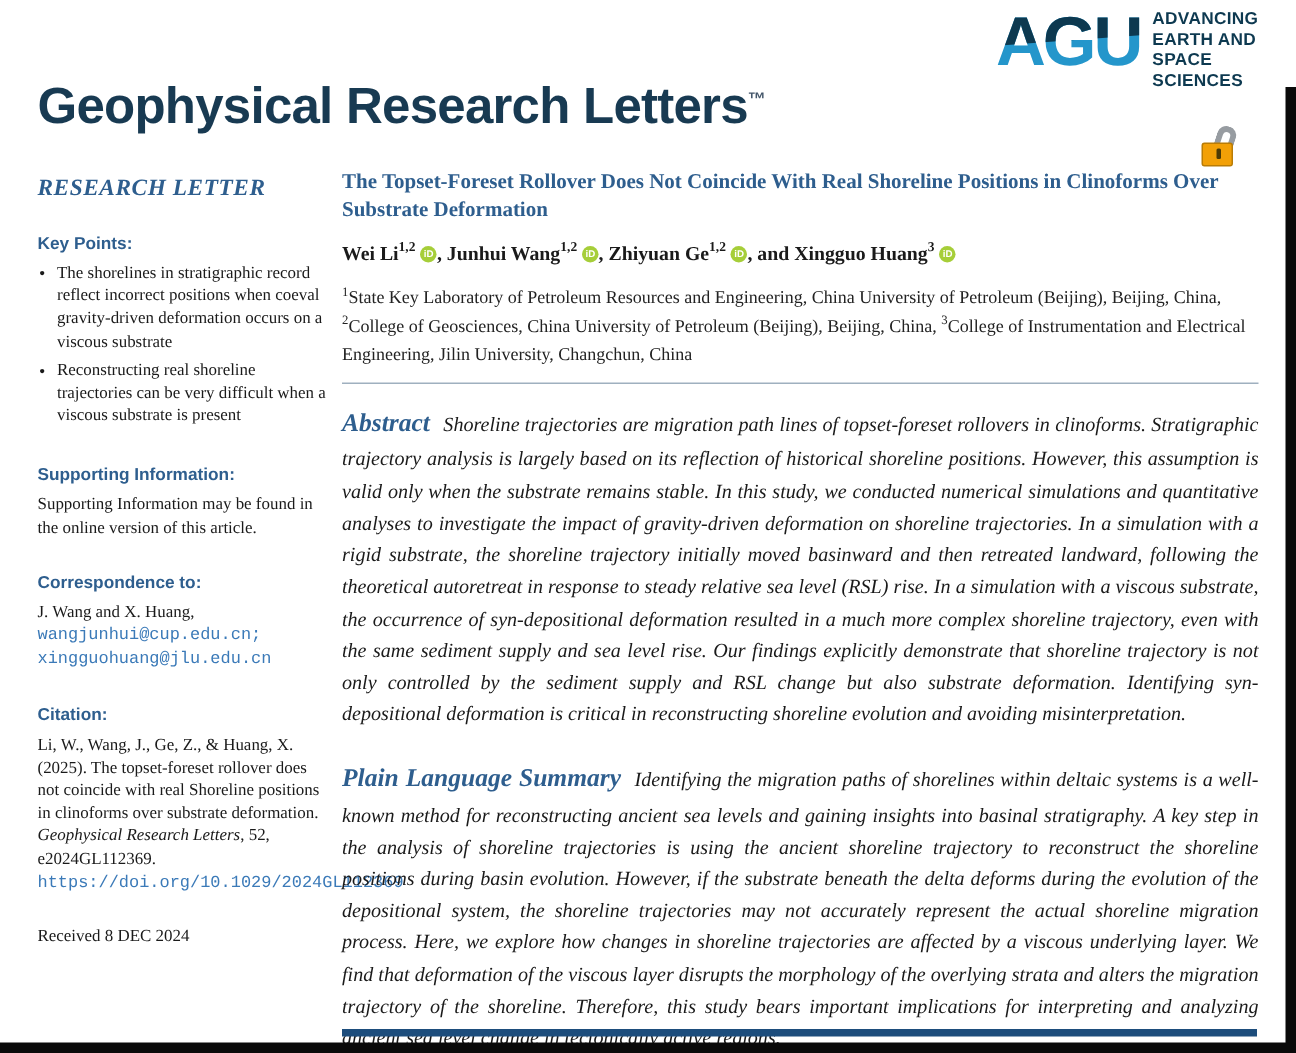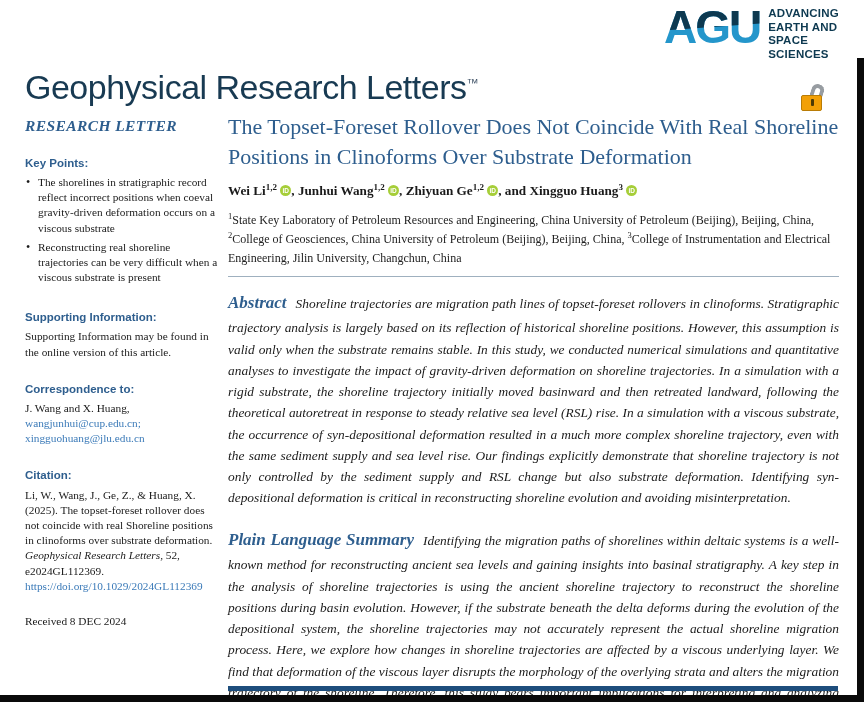--- a/index.html
+++ b/index.html
@@ -17,22 +17,22 @@
   .agu-wrap { position:relative; font-family:"Liberation Sans", sans-serif; font-weight:bold;
               font-size:46px; line-height:44px; letter-spacing:-2px; }
   .agu-blue  { color:var(--logo-blue,#2496cb); }
   .agu-navy  { position:absolute; left:0; top:0; color:var(--logo-navy,#0d3950);
                clip-path:polygon(0 0,100% 0,100% 42%,0 58%); }
   .tagline { margin-left:8px; margin-top:2px; font-family:"Liberation Sans", sans-serif;
              font-weight:bold; font-size:11.5px; line-height:13.5px; color:var(--logo-navy,#0d3950);
              letter-spacing:0.2px; }
 
   
-  .masthead { position:absolute; top:68px; left:25px; font-family:"Liberation Sans", sans-serif;
-              font-weight:normal; font-size:34px; letter-spacing:-0.5px; color:var(--masthead,#183a52); }
+  .masthead { position:absolute; top:52px; left:25px; font-family:"Liberation Sans", sans-serif;
+              font-weight:bold; font-size:34px; letter-spacing:-0.5px; color:var(--masthead,#183a52); }
   .masthead sup { font-size:12px; color:#44566a; }
 
   
   .oa-lock { position:absolute; top:84px; left:800px; width:30px; height:32px; }
   .oa-lock .shackle { position:absolute; left:11px; top:0; width:13px; height:14px;
       border:4px solid #979ca1; border-bottom:none; border-radius:9px 9px 0 0;
       transform:rotate(18deg); }
   .oa-lock .lockbody { position:absolute; left:1px; top:11px; width:21px; height:16px;
       background:var(--lock-orange,#f2a007); border:1px solid #b97c06; border-radius:2px; }
   .oa-lock .keyhole { position:absolute; left:9px; top:3px; width:3px; height:7px;
@@ -41,29 +41,29 @@
   
   .sidebar { position:absolute; left:25px; top:116px; width:193px; font-size:11.3px; line-height:1.34; }
   .article-type { font-size:15.5px; font-weight:bold; color:var(--accent,#2e5e8e); letter-spacing:0.4px;font-style:italic; }
   .doi { margin-top:6px; font-size:12.5px; color:#4b4b4b; }
   .side-h { margin-top:19px; font-family:"Liberation Sans", sans-serif; font-weight:bold;
             font-size:11.5px; color:var(--accent,#2e5e8e); }
   .kp-list { list-style:none; margin-top:4px; }
   .kp-list li { position:relative; padding-left:13px; margin-bottom:4px; }
   .kp-list li::before { content:"\2022"; position:absolute; left:1px; top:-1px; font-size:12px; }
   .side-txt { margin-top:4px; }
-  a.lnk { color:var(--link,#3b7ab8); text-decoration:none; }
+  a.lnk { color:var(--link,#3b7ab8); text-decoration:none;font-family:Liberation Mono, monospace; }
   .cite-box { margin-top:4px; }
   .dates { margin-top:20px; }
   .gap-lg { margin-top:25px; }
   .gap-md { margin-top:22px; }
 
   
   .main { position:absolute; left:228px; top:112px; width:611px; }
-  h1.title { font-size:22px; line-height:1.37; font-weight:normal; color:var(--accent,#2e5e8e); }
+  h1.title { font-size:14px; line-height:1.37; font-weight:bold; color:var(--accent,#2e5e8e); }
   .authors { margin-top:9px; font-size:13.2px; font-weight:bold; }
   .authors sup { font-size:9px; }
   .orcid { display:inline-block; width:11px; height:11px; border-radius:50%;
            background:var(--orcid-green,#a6ce39); color:#fff; font-family:"Liberation Sans", sans-serif;
            font-size:6.5px; font-weight:bold; line-height:11px; text-align:center;
            vertical-align:2px; letter-spacing:0; }
   .affils { margin-top:11px; font-size:12px; line-height:1.55; color:#222; }
   .affils sup { font-size:8.5px; }
   .rule { margin-top:9px; border:none; border-top:1px solid #9fb0bf; }
   .para { margin-top:13px; font-size:13.4px; line-height:1.585; text-align:justify;font-style:italic; }

